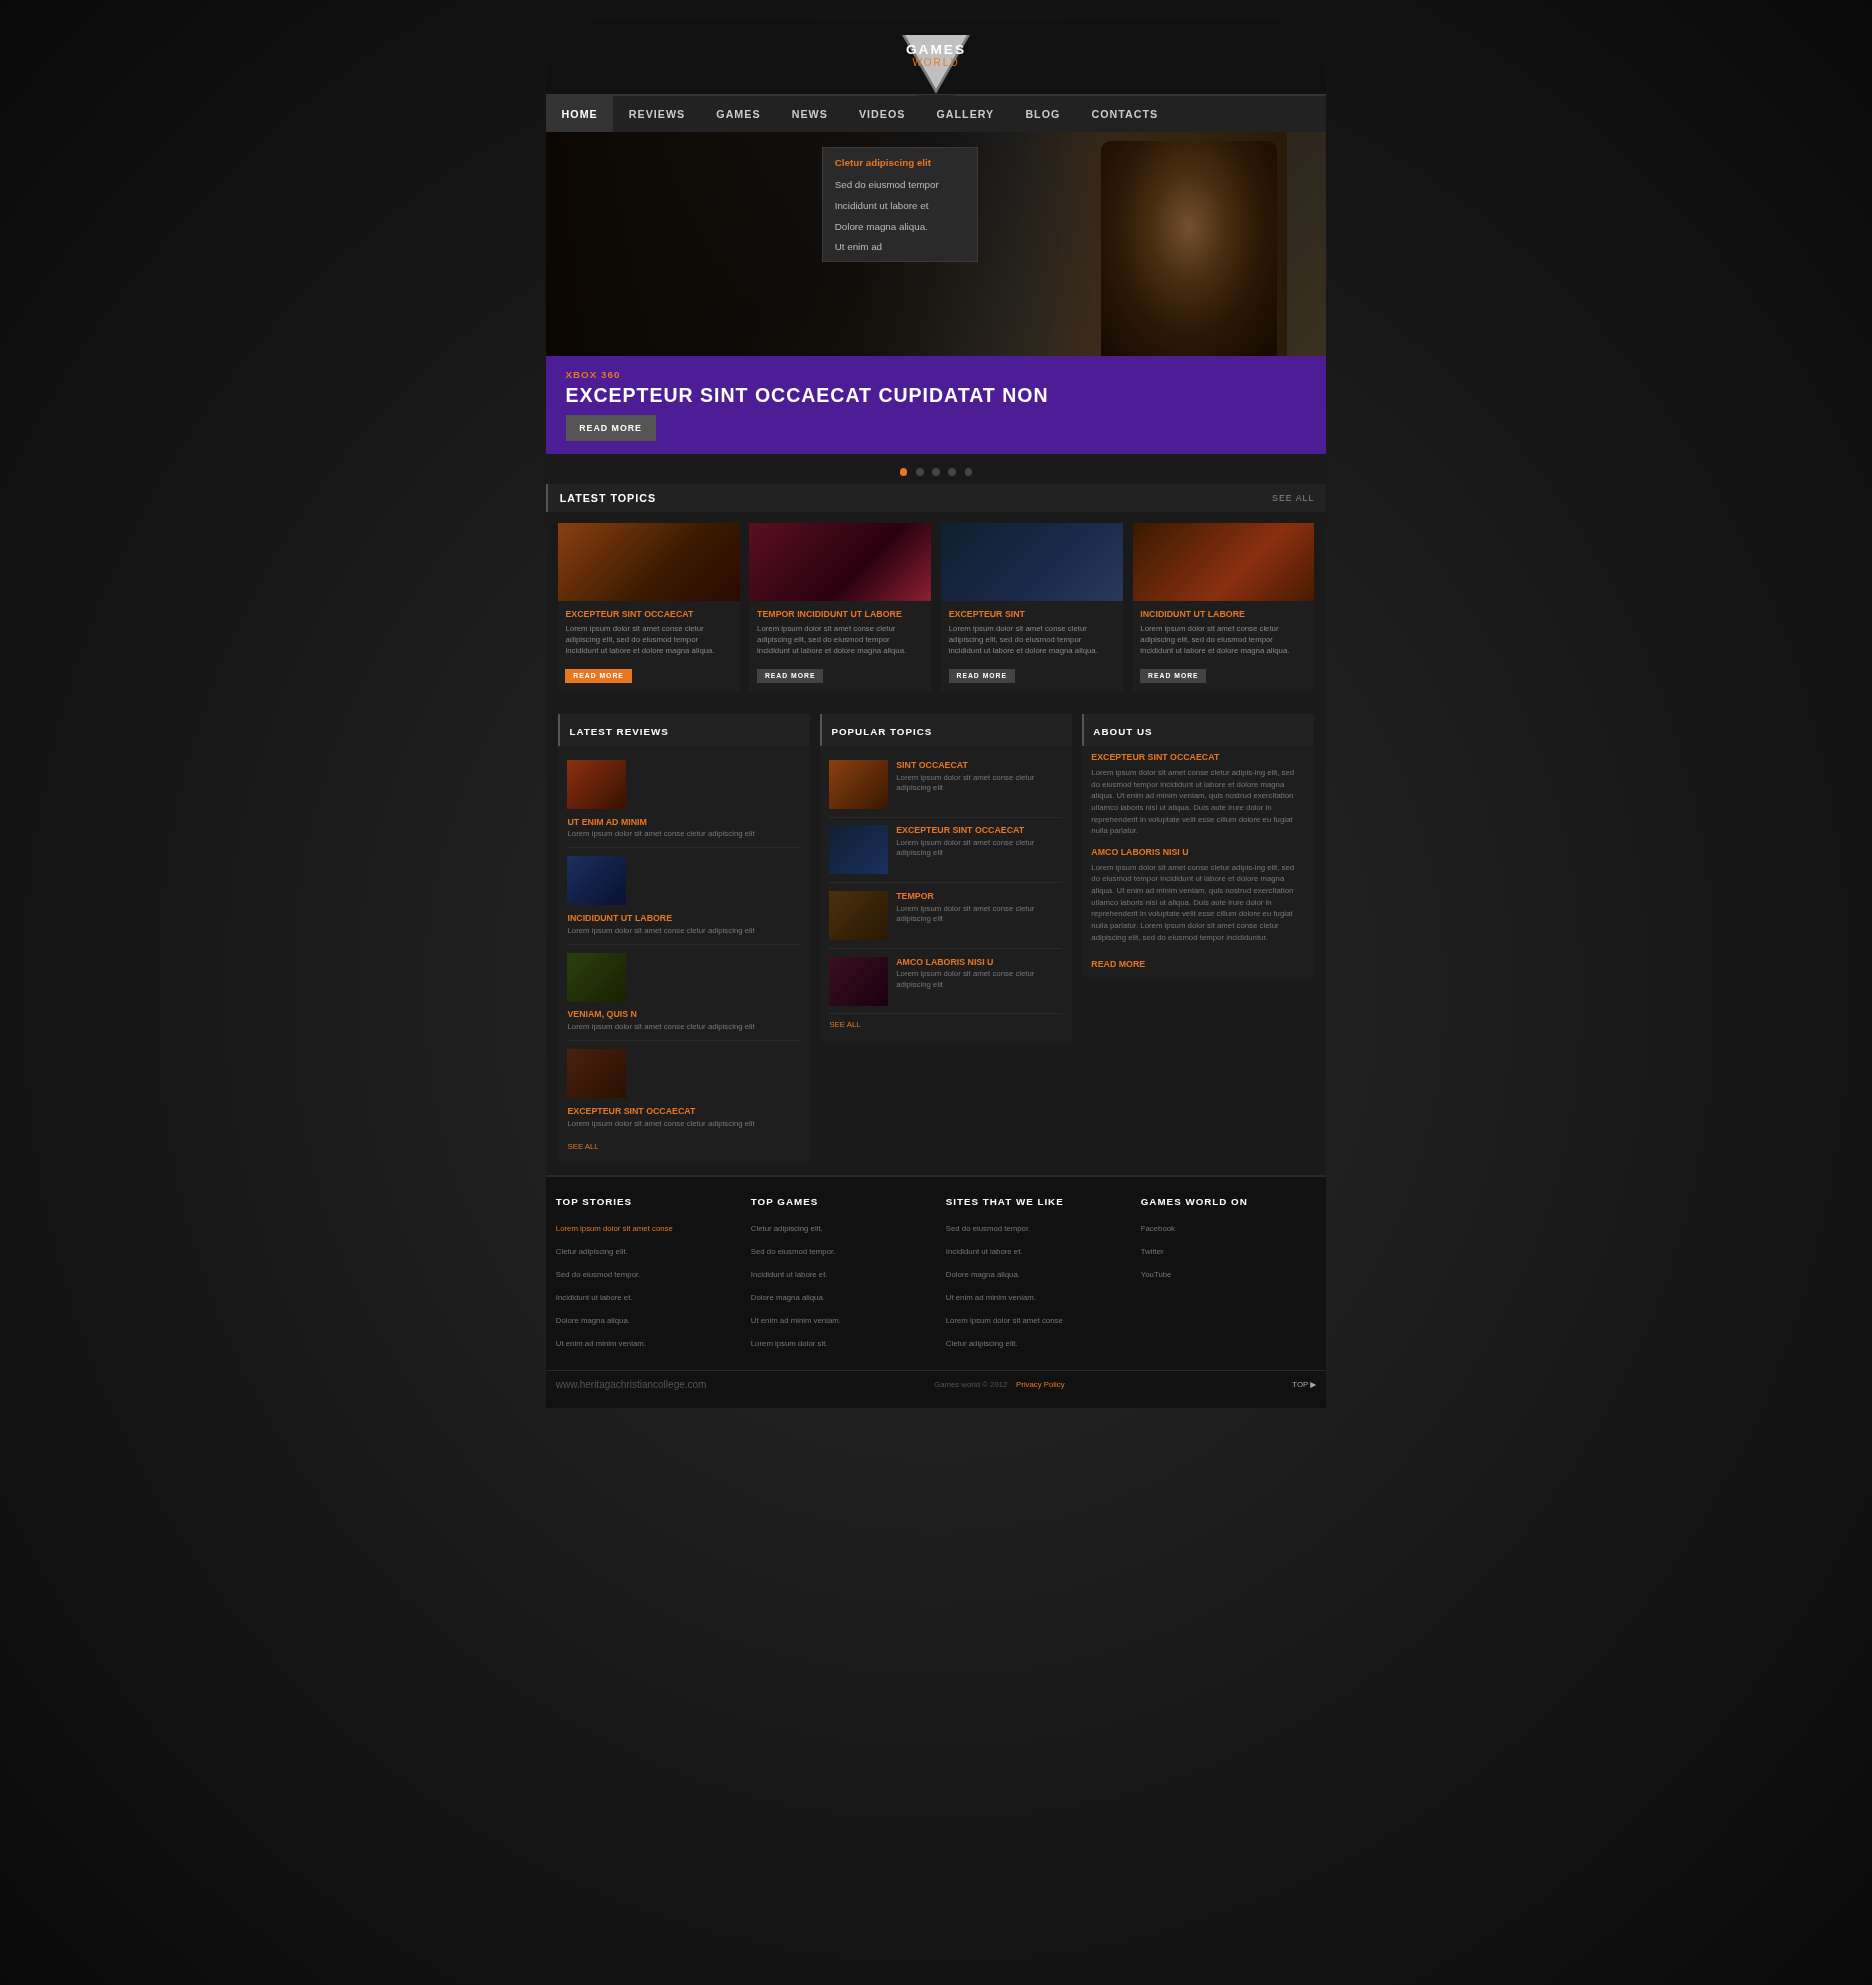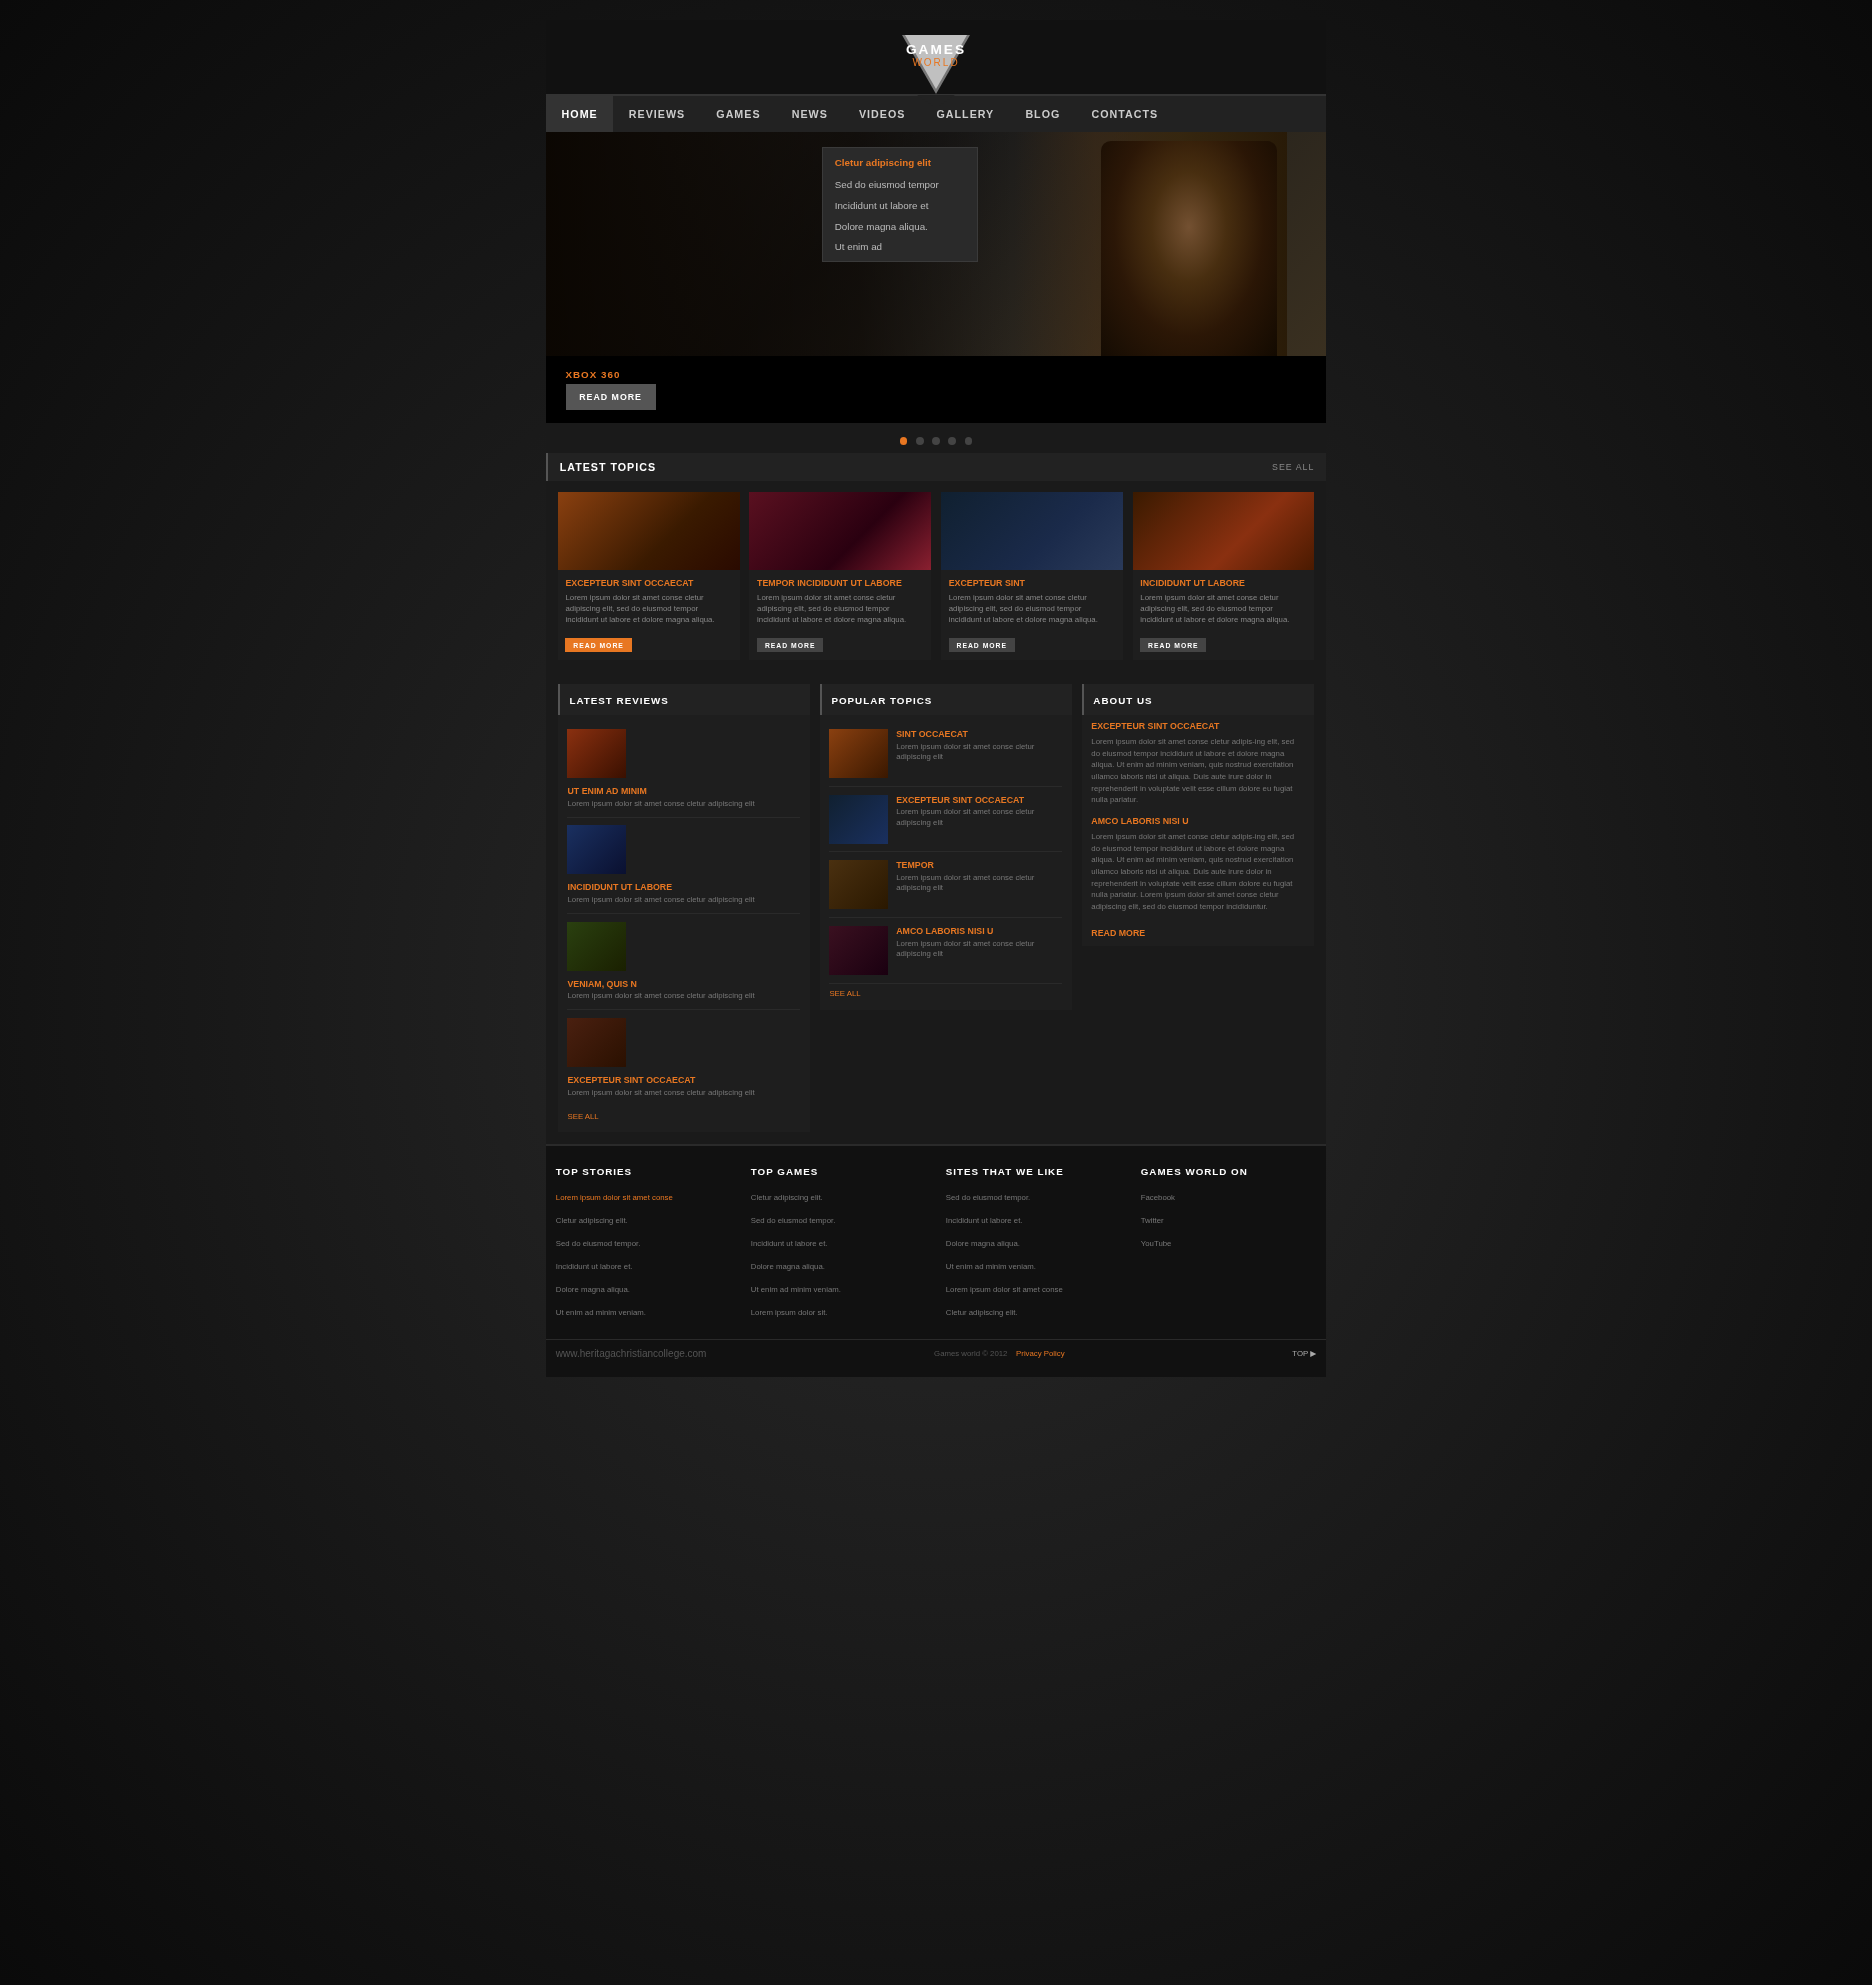--- a/index.html
+++ b/index.html
@@ -108,21 +108,21 @@
       overflow: hidden;
     }
     .hero-image {
       width: 100%;
       height: 224px;
       background: linear-gradient(135deg, #2a2a2a 0%, #1a1a1a 40%, #3a3020 100%);
       position: relative;
       overflow: hidden;
     }
     .hero-caption {
-      background: #000000;
+      background: #4c1d95;
       padding: 13.7px 19.5px;
     }
     .hero-platform {
       color: #e87722;
       font-size: 9.8px;
       font-weight: bold;
       letter-spacing: 1px;
       margin-bottom: 3.9px;
     }
     .hero-title {
@@ -472,20 +472,21 @@
 
   <div class="hero-slider">
     <div class="hero-image">
 
       <div style="position:absolute;right:39px;top:0;width:273px;height:100%;background:linear-gradient(to right, transparent 0%, rgba(80,50,20,0.4) 30%, rgba(60,40,10,0.7) 60%, rgba(40,25,5,0.9) 100%);"></div>
       <div style="position:absolute;right:49px;top:9.8px;width:176px;height:215px;background:radial-gradient(ellipse at 50% 40%, #7a5535 0%, #4a2f10 30%, #2a1505 60%, #100800 100%);border-radius:9.8px 9.8px 0 0;opacity:0.9;"></div>
       <div style="position:absolute;left:0;top:0;right:0;bottom:0;background:linear-gradient(to right, rgba(10,5,0,0.95) 0%, rgba(10,5,0,0.6) 40%, transparent 60%);"></div>
     </div>
     <div class="hero-caption">
       <div class="hero-platform">XBOX 360</div>
+      <div class="hero-title">EXCEPTEUR SINT OCCAECAT CUPIDATAT NON</div>
       <div style="display:flex;justify-content:space-between;align-items:flex-start;">
         <button class="hero-read-more">READ MORE</button>
       </div>
     </div>
     <div class="hero-dots">
       <span class="hero-dot active"></span>
       <span class="hero-dot"></span>
       <span class="hero-dot"></span>
       <span class="hero-dot"></span>
       <span class="hero-dot"></span>

